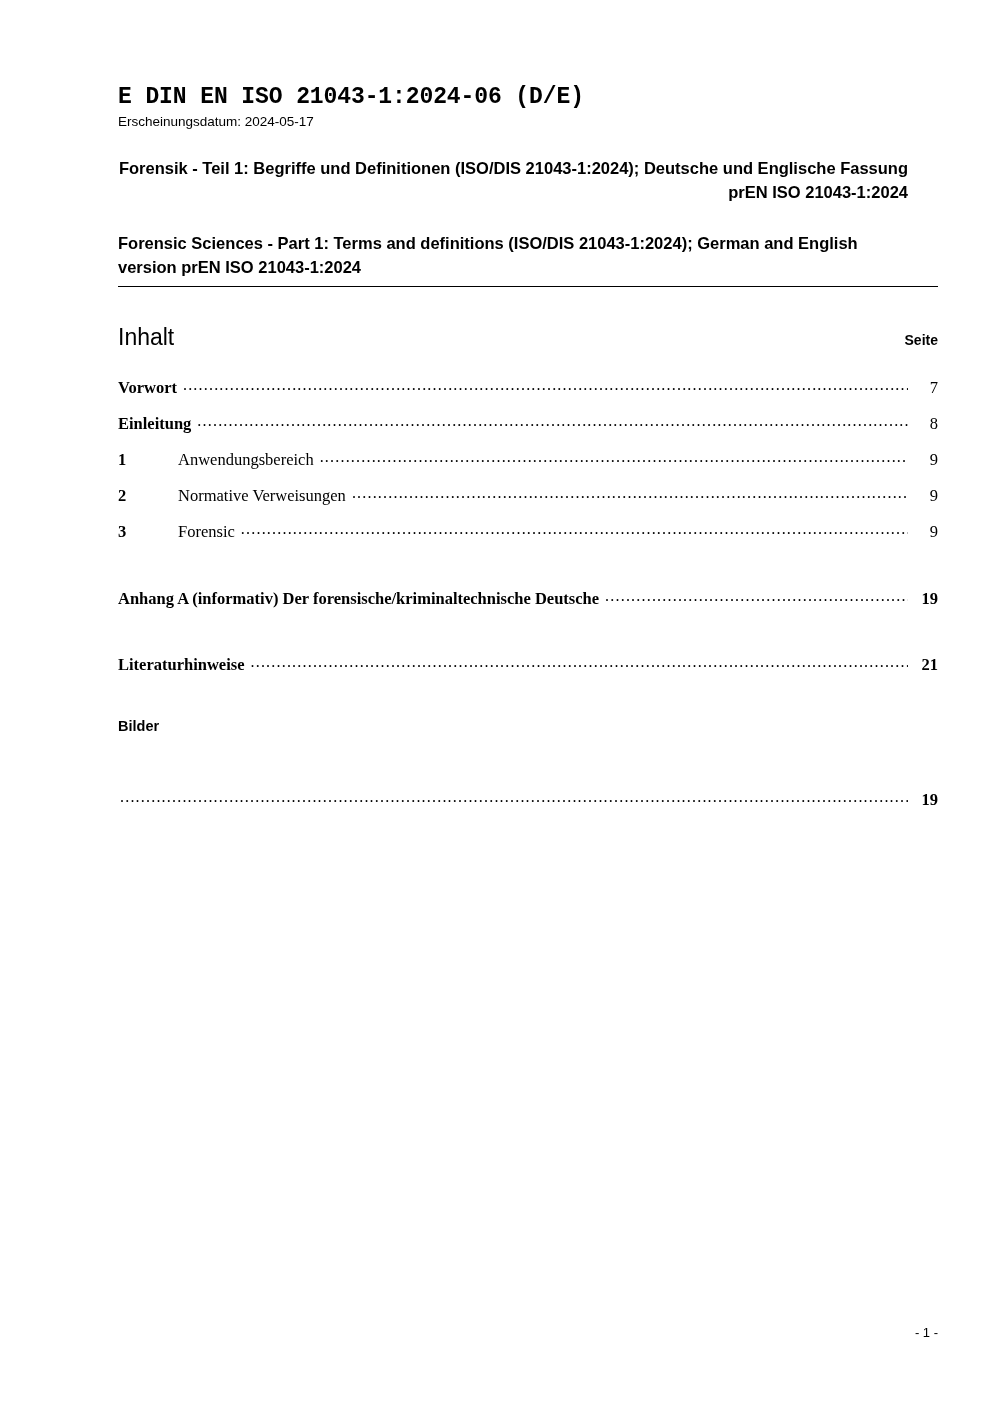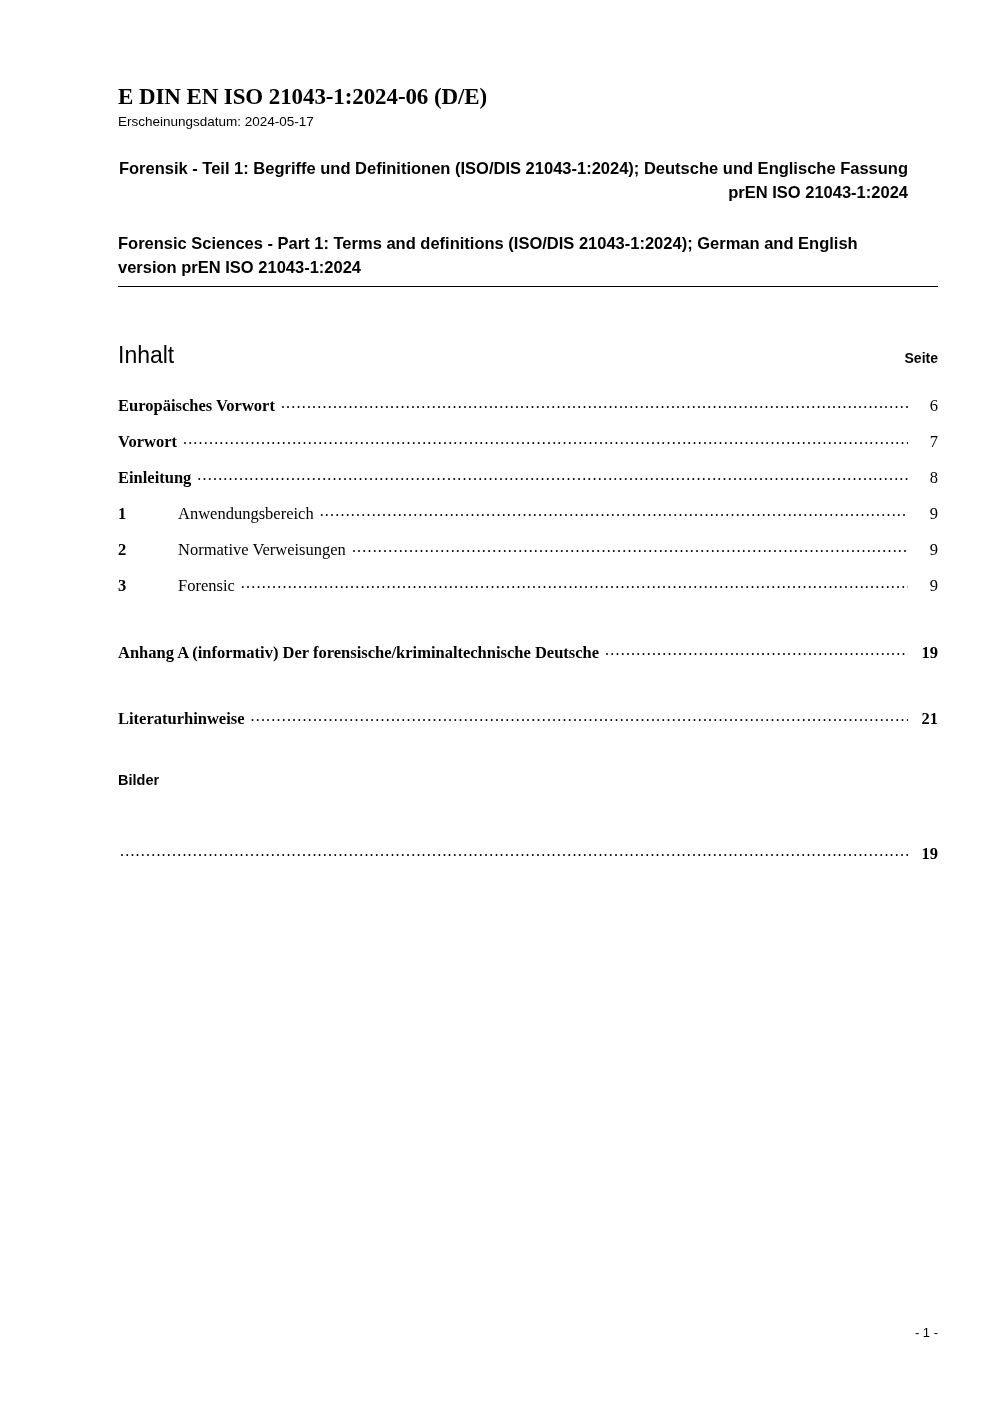--- a/index.html
+++ b/index.html
@@ -24,21 +24,21 @@
   }
   .content {
     position: absolute;
     left: 118px;
     top: 84px;
     width: 820px;
   }
 
   
   .doc-number {
-    font-family: Liberation Serif, serif;
+    font-family: Liberation Mono, monospace;
     font-weight: bold;
     font-size: 23px;
     letter-spacing: -0.1px;
     line-height: 1.15;
     margin: 0 0 4px 0;
   }
   .doc-date {
     font-family: "Liberation Sans", sans-serif;
     font-size: 13.5px;
     line-height: 1.2;
@@ -66,21 +66,21 @@
     border-top: 1.6px solid #000;
     margin: 4px 0 0 0;
     width: 820px;
   }
 
   
   .toc-head {
     display: flex;
     align-items: baseline;
     justify-content: space-between;
-    margin-top: 56px;
+    margin-top: 38px;
     margin-bottom: 26px;
   }
   .toc-head .inhalt {
     font-family: "Liberation Sans", sans-serif;
     font-size: 23px;
     font-weight: normal;
     line-height: 1.1;
   }
   .toc-head .seite {
     font-family: "Liberation Sans", sans-serif;
@@ -176,26 +176,20 @@
     <div class="title-en">Forensic Sciences - Part 1: Terms and definitions (ISO/DIS 21043-1:2024); German and English version prEN ISO 21043-1:2024</div>
     <hr class="rule">
 
     <div class="toc-head">
       <div class="inhalt">Inhalt</div>
       <div class="seite">Seite</div>
     </div>
 
     <ul class="toc-list">
 
-      <li class="toc-row">
-
-        <span class="label">Europäisches Vorwort</span>
-        <span class="leader"></span>
-        <span class="pg">6</span>
-      </li>
 
       <li class="toc-row">
         <span class="label">Vorwort</span>
         <span class="leader"></span>
         <span class="pg">7</span>
       </li>
 
       <li class="toc-row">
         <span class="label">Einleitung</span>
         <span class="leader"></span>

